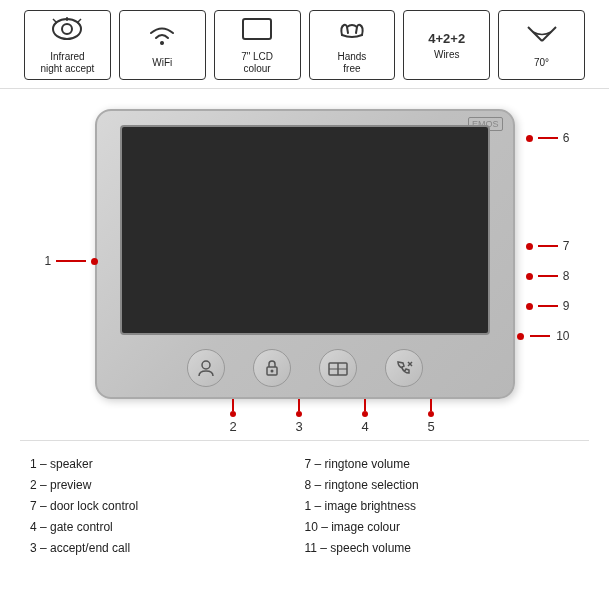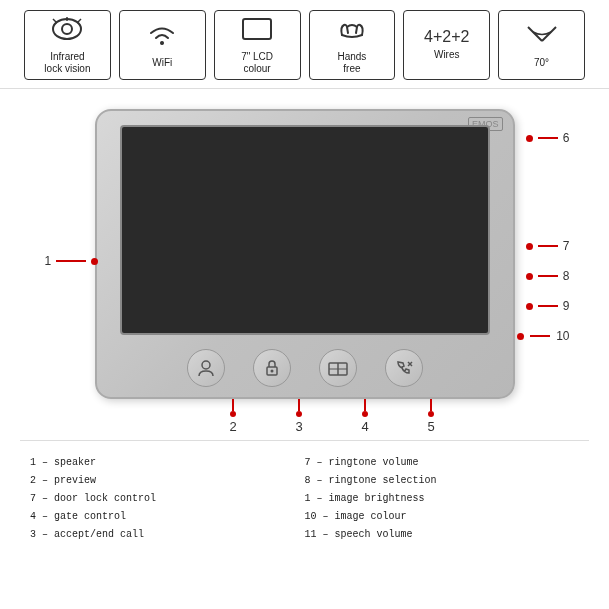--- a/index.html
+++ b/index.html
@@ -128,24 +128,23 @@
       padding: 8px 30px 0 30px;
       gap: 0;
     }
     .legend-col {
       flex: 1;
       display: flex;
       flex-direction: column;
       gap: 3px;
     }
     .legend-item {
-      font-size: 10px;
+      font-size: 12px;
       color: #222;
       line-height: 1.5;
-      font-family: Liberation Mono, monospace;
     }
 
     
     .diagram-wrapper {
       position: relative;
       width: 609px;
       height: 330px;
       display: flex;
       align-items: center;
       justify-content: center;
@@ -217,21 +216,21 @@
       <svg width="36" height="28" viewBox="0 0 36 28">
         <ellipse cx="18" cy="14" rx="14" ry="10" fill="none" stroke="#333" stroke-width="2"></ellipse>
         <circle cx="18" cy="14" r="5" fill="none" stroke="#333" stroke-width="2"></circle>
 
         <line x1="4" y1="4" x2="8" y2="8" stroke="#333" stroke-width="1.5"></line>
         <line x1="18" y1="2" x2="18" y2="6" stroke="#333" stroke-width="1.5"></line>
         <line x1="32" y1="4" x2="28" y2="8" stroke="#333" stroke-width="1.5"></line>
       </svg>
     </div>
     <div class="label" style="white-space:pre-line">Infrared
-lock vision</div>
+night accept</div>
   </div>
 
   <div class="feature-item">
     <div class="icon-wrap">
       <svg width="36" height="28" viewBox="0 0 36 28">
         <path d="M18 22 L18 22" stroke="#333" stroke-width="3" stroke-linecap="round"></path>
         <path d="M12 17 Q18 11 24 17" fill="none" stroke="#333" stroke-width="2" stroke-linecap="round"></path>
         <path d="M7 12 Q18 3 29 12" fill="none" stroke="#333" stroke-width="2" stroke-linecap="round"></path>
         <circle cx="18" cy="22" r="2" fill="#333"></circle>
       </svg>
@@ -259,21 +258,21 @@
         <path d="M13 12 Q18 8 23 12" fill="none" stroke="#333" stroke-width="2"></path>
         <path d="M8 20 Q18 24 28 20" fill="none" stroke="#333" stroke-width="2" stroke-linecap="round"></path>
       </svg>
     </div>
     <div class="label" style="white-space:pre-line">Hands
 free</div>
   </div>
 
   <div class="feature-item">
     <div class="icon-wrap" style="font-size:15px; font-weight:bold; color:#333;">
-      <span style="white-space:pre-line; font-size:16px; font-weight:normal;">4+2+2</span>
+      <span style="white-space:pre-line; font-size:13px; font-weight:bold;">4+2+2</span>
     </div>
     <div class="label">Wires</div>
   </div>
 
   <div class="feature-item">
     <div class="icon-wrap">
       <svg width="36" height="28" viewBox="0 0 36 28">
 
         <line x1="18" y1="20" x2="4" y2="6" stroke="#333" stroke-width="2"></line>
         <line x1="18" y1="20" x2="32" y2="6" stroke="#333" stroke-width="2"></line>

